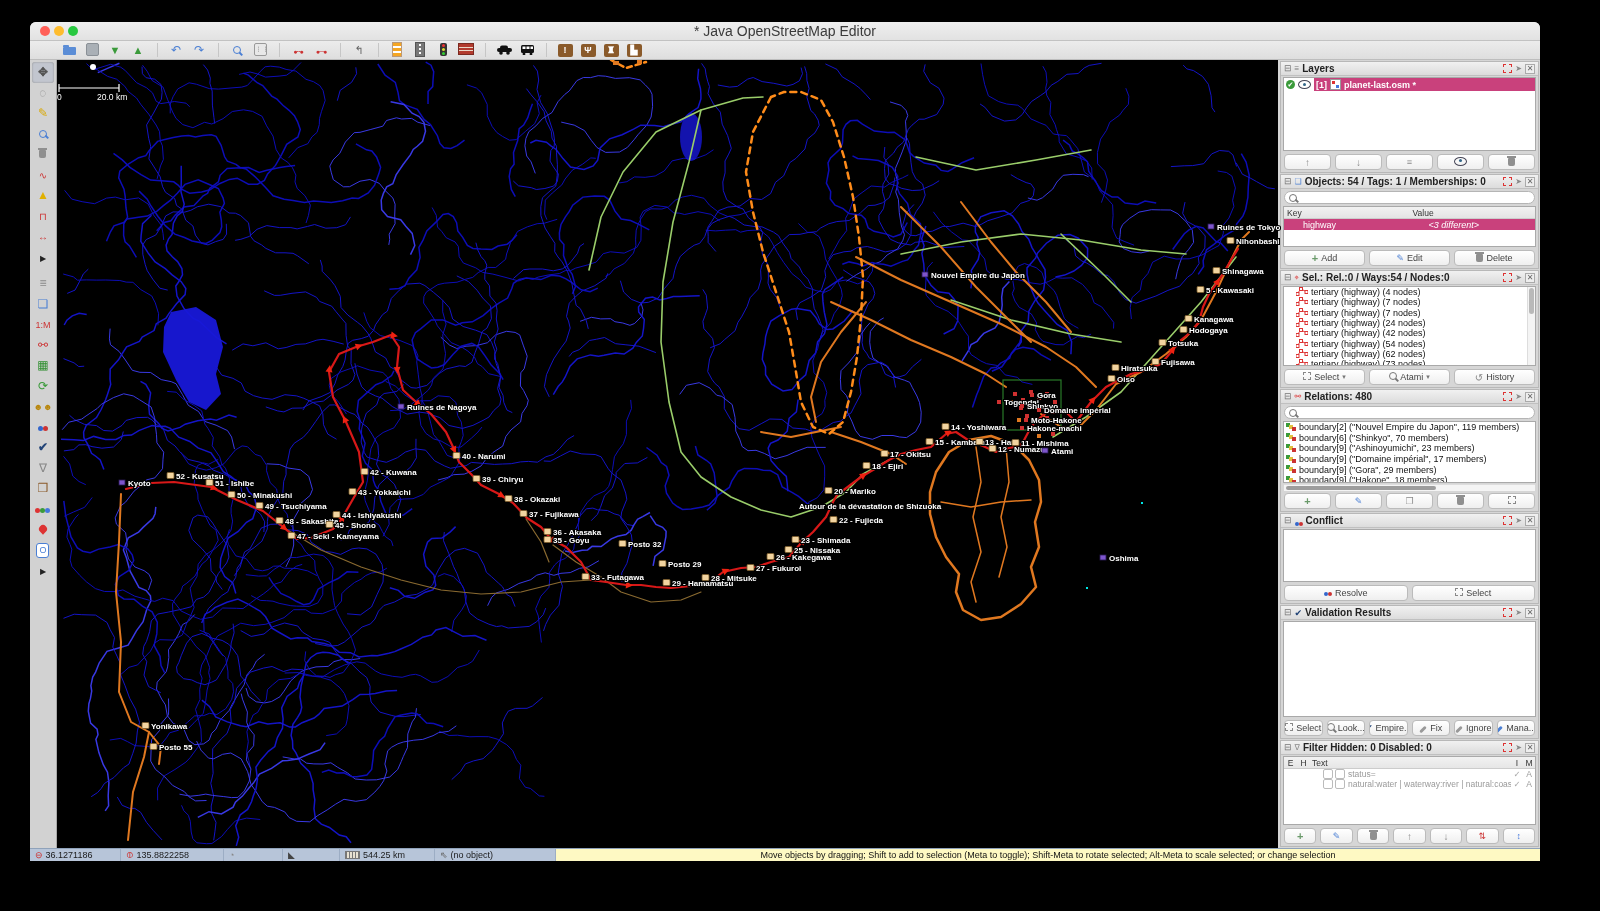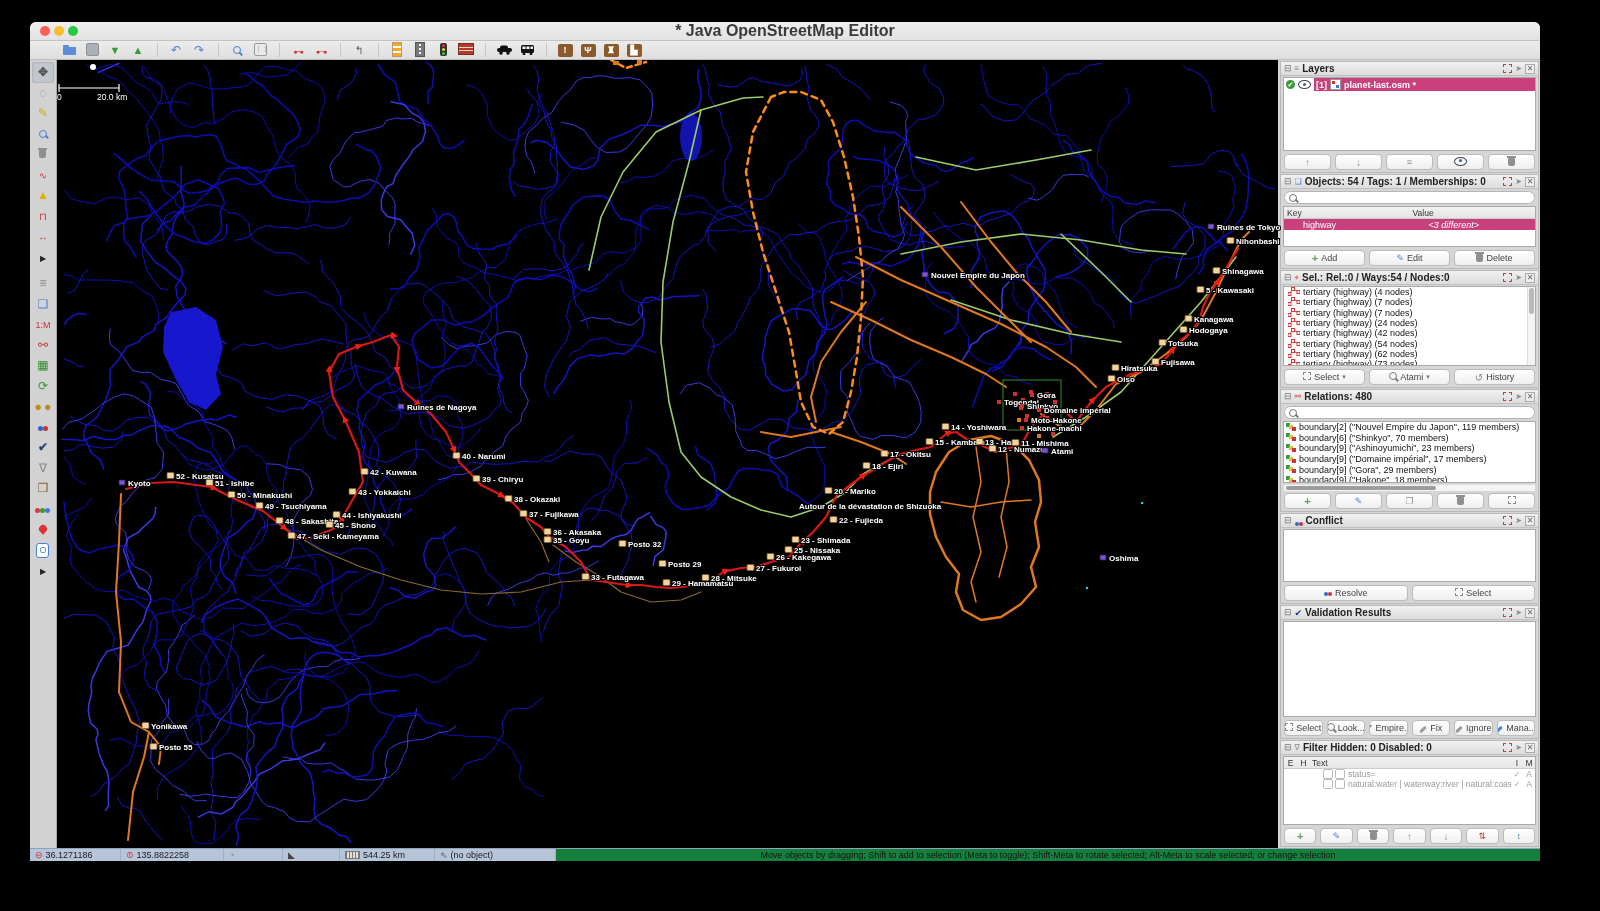--- a/index.html
+++ b/index.html
@@ -4,21 +4,21 @@
 <style>
   html,body{margin:0;padding:0;background:#000;width:1600px;height:911px;overflow:hidden;
     font-family:"Liberation Sans",sans-serif;-webkit-font-smoothing:antialiased;}
   .screen{position:relative;width:1600px;height:911px;background:#000;}
   .window{position:absolute;left:30px;top:22px;width:1510px;height:839px;background:#d6d6d6;
     border-radius:6px 6px 0 0;box-shadow:0 0 12px rgba(0,0,0,.8);display:flex;flex-direction:column;}
   
   .titlebar{height:18px;background:linear-gradient(#efefef,#e2e2e2);border-bottom:1px solid #c2c2c2;
     border-radius:6px 6px 0 0;position:relative;display:flex;align-items:center;justify-content:center;}
   .tl{position:absolute;top:4px;width:10px;height:10px;border-radius:50%;}
-  .title{font-size:16px;color:#3a3a3a;font-weight:bold;}
+  .title{font-size:14px;color:#3a3a3a;font-weight:normal;}
   
   .toolbar{height:18px;background:linear-gradient(#ececec,#dedede);border-bottom:1px solid #bdbdbd;
     display:flex;align-items:center;padding-left:28px;gap:1px;}
   .tbtn{width:22px;height:16px;display:flex;align-items:center;justify-content:center;font-size:11px;color:#555;}
   .tsep{width:7px;height:14px;border-right:1px solid #c6c6c6;margin-right:6px;}
   
   .content{flex:1;display:flex;min-height:0;}
   .lefttools{width:26px;background:#d2d2d2;border-right:1px solid #a8a8a8;display:flex;flex-direction:column;align-items:center;padding-top:2px;}
   .ltbtn{width:22px;height:20.5px;display:flex;align-items:center;justify-content:center;font-size:12px;color:#666;border-radius:3px;}
   .ltbtn.sel{background:#c2c6cf;box-shadow:inset 0 0 2px #888;}
@@ -37,35 +37,35 @@
   .ppin{font-size:8px;color:#888;}
   .pclose{font-size:8px;color:#666;border:1px solid #aaa;width:8px;height:8px;line-height:8px;text-align:center;background:#eee;}
   .pbody{flex:1;background:#fff;border:1px solid #a9a9a9;margin:1px 2px;min-height:0;overflow:hidden;position:relative;}
   .pbtns{display:flex;padding:2px 1px;}
   .btn{display:flex;align-items:center;justify-content:center;gap:3px;background:linear-gradient(#ffffff,#efefef);
     border:1px solid #bbb;border-radius:4px;font-size:9px;color:#444;height:14px;flex:1;margin:0 2px;white-space:nowrap;overflow:hidden;}
   .searchrow{display:flex;align-items:center;background:#fff;border:1px solid #b5b5b5;border-radius:7px;margin:2px 3px;height:11px;padding:0 4px;gap:3px;}
   .searchrow input{border:none;outline:none;flex:1;font-size:9px;height:9px;padding:0;background:transparent;}
   .tablehead{display:flex;background:linear-gradient(#f2f2f2,#e4e4e4);border-bottom:1px solid #ccc;font-size:8.5px;color:#333;height:11px;align-items:center;}
   .magrow{display:flex;background:#c9417c;color:#fff;font-size:9px;height:11px;align-items:center;}
-  .listrow{display:flex;align-items:center;gap:3px;font-size:9px;color:#111;height:10.3px;padding-left:4px;white-space:nowrap;}
+  .listrow{display:flex;align-items:center;gap:3px;font-size:9px;color:#111;height:10.3px;padding-left:12px;white-space:nowrap;}
   .relrow{display:flex;align-items:center;gap:3px;font-size:9px;color:#111;height:10.6px;padding-left:2px;white-space:nowrap;}
   .vscroll{position:absolute;right:0;top:0;bottom:0;width:7px;background:#f4f4f4;border-left:1px solid #ddd;}
   .vthumb{position:absolute;right:1px;top:1px;width:5px;height:26px;border-radius:3px;background:#b9b9b9;}
   .hscroll{height:6px;background:#f4f4f4;border-top:1px solid #ddd;position:relative;margin:0 3px;}
   .hthumb{position:absolute;left:2px;top:1px;height:4px;width:150px;border-radius:2px;background:#9d9d9d;}
   
   .ftable{font-size:8.5px;color:#999;}
   .fhead{display:flex;height:11px;align-items:center;background:linear-gradient(#f2f2f2,#e6e6e6);border-bottom:1px solid #ccc;color:#333;}
   .frow{display:flex;height:10px;white-space:nowrap;overflow:hidden;padding-left:37px;}
   .cb{width:8px;height:8px;border:1px solid #bbb;background:#fff;border-radius:2px;margin-left:2px;}
   
   .statusbar{height:12px;background:#b7c5d9;border-top:1px solid #8fa2ba;display:flex;align-items:center;font-size:9px;color:#1a1a1a;}
   .sseg{display:flex;align-items:center;gap:3px;padding:0 5px;border-right:1px solid #9cadc4;height:100%;}
-  .shelp{flex:1;background:#15803d;height:100%;display:flex;align-items:center;justify-content:center;font-size:9px;color:#111;white-space:nowrap;}
+  .shelp{flex:1;background:#fef9c3;height:100%;display:flex;align-items:center;justify-content:center;font-size:9px;color:#111;white-space:nowrap;}
   
   .mag{display:inline-block;width:6px;height:6px;border:1.5px solid #777;border-radius:50%;position:relative;flex:none;}
   .mag.blue{border-color:#4a7fd4;}
   .mag::after{content:"";position:absolute;width:4px;height:1.5px;background:inherit;background:#777;transform:rotate(45deg);right:-3px;bottom:-1px;}
   .mag.blue::after{background:#4a7fd4;}
   .trash{display:inline-block;width:7px;height:8px;background:#8f8f8f;border-radius:1px 1px 2px 2px;position:relative;margin-top:2px;flex:none;}
   .trash::before{content:"";position:absolute;top:-2px;left:-1px;width:9px;height:1.5px;background:#8f8f8f;}
   .eyeo{display:inline-block;width:11px;height:7px;border:1px solid #445;border-radius:50%;position:relative;flex:none;}
   .eyeo::after{content:"";position:absolute;left:3.5px;top:1.5px;width:3px;height:3px;background:#368;border-radius:50%;}
   .wrench{display:inline-block;width:8px;height:3px;background:#999;border-radius:2px;transform:rotate(-45deg);flex:none;}

